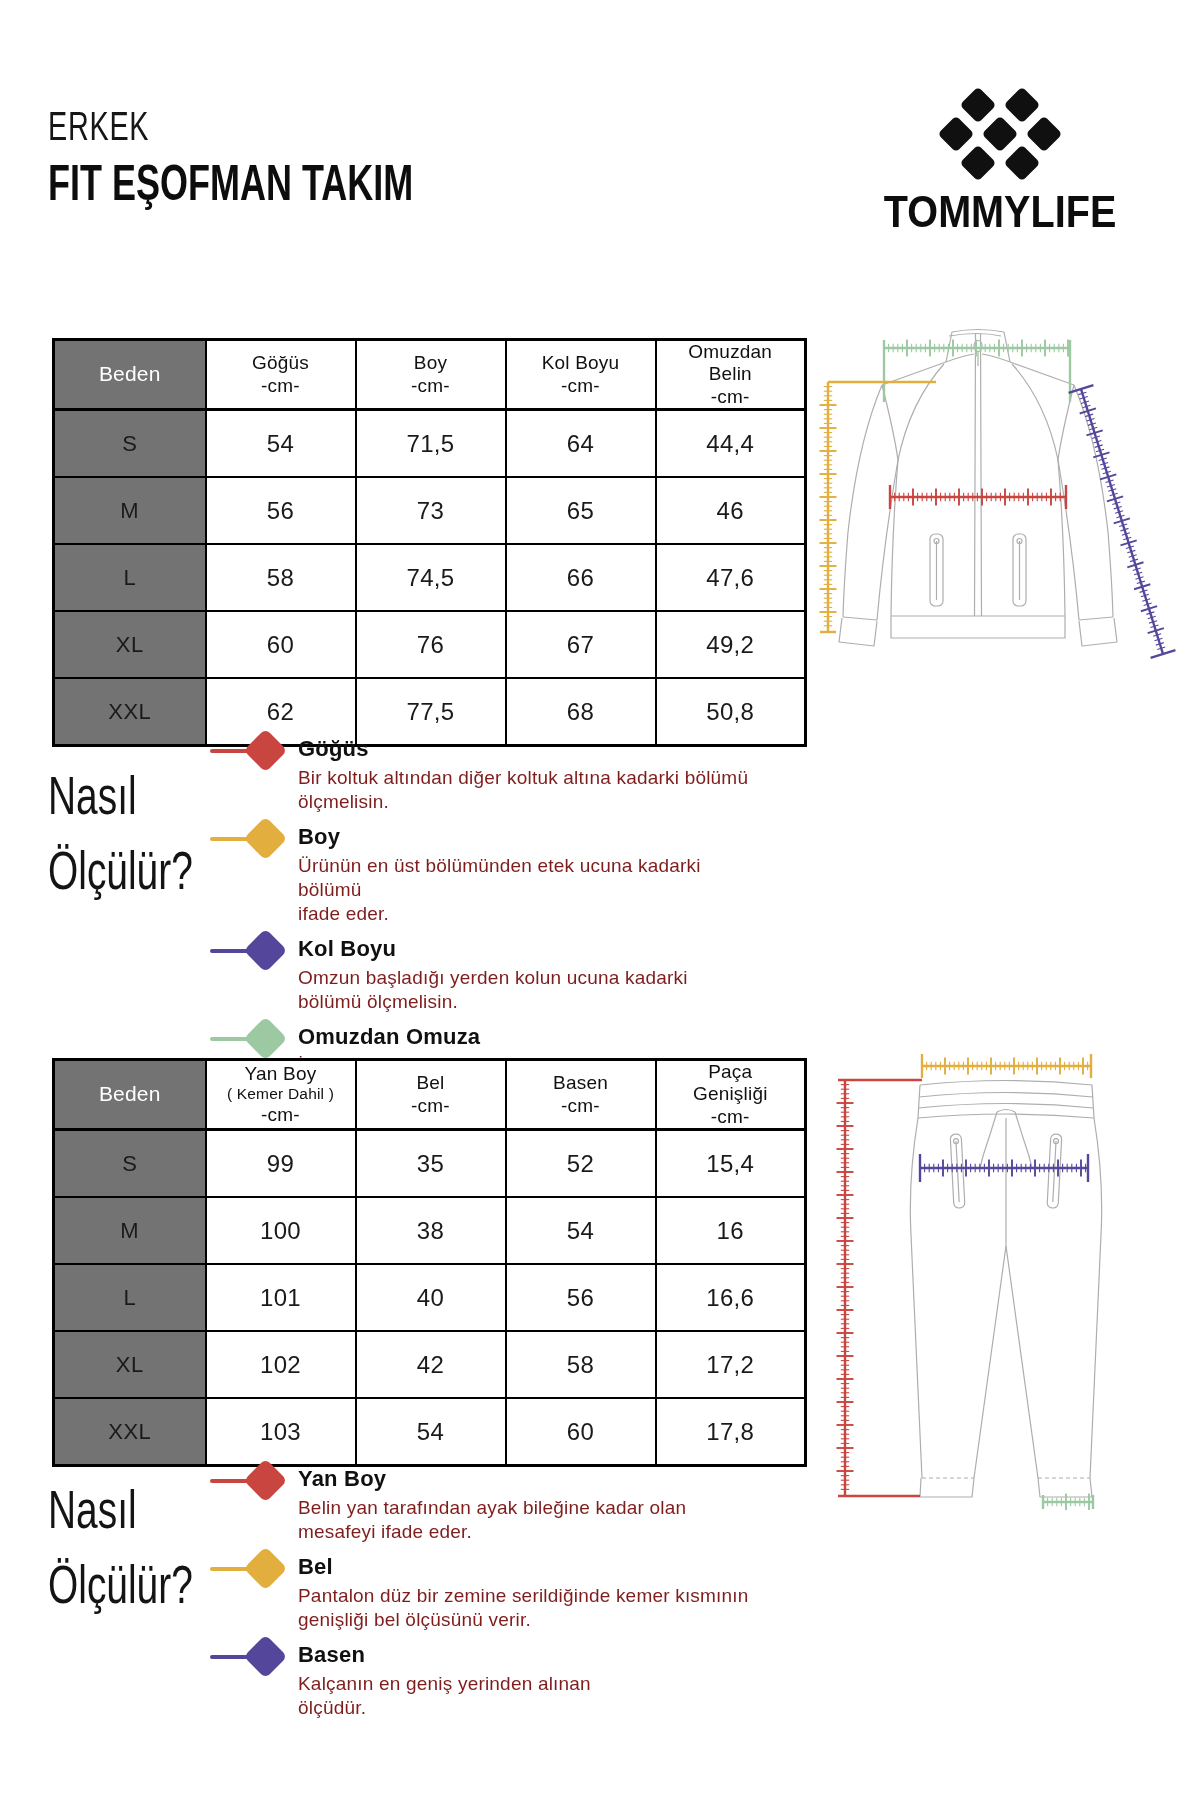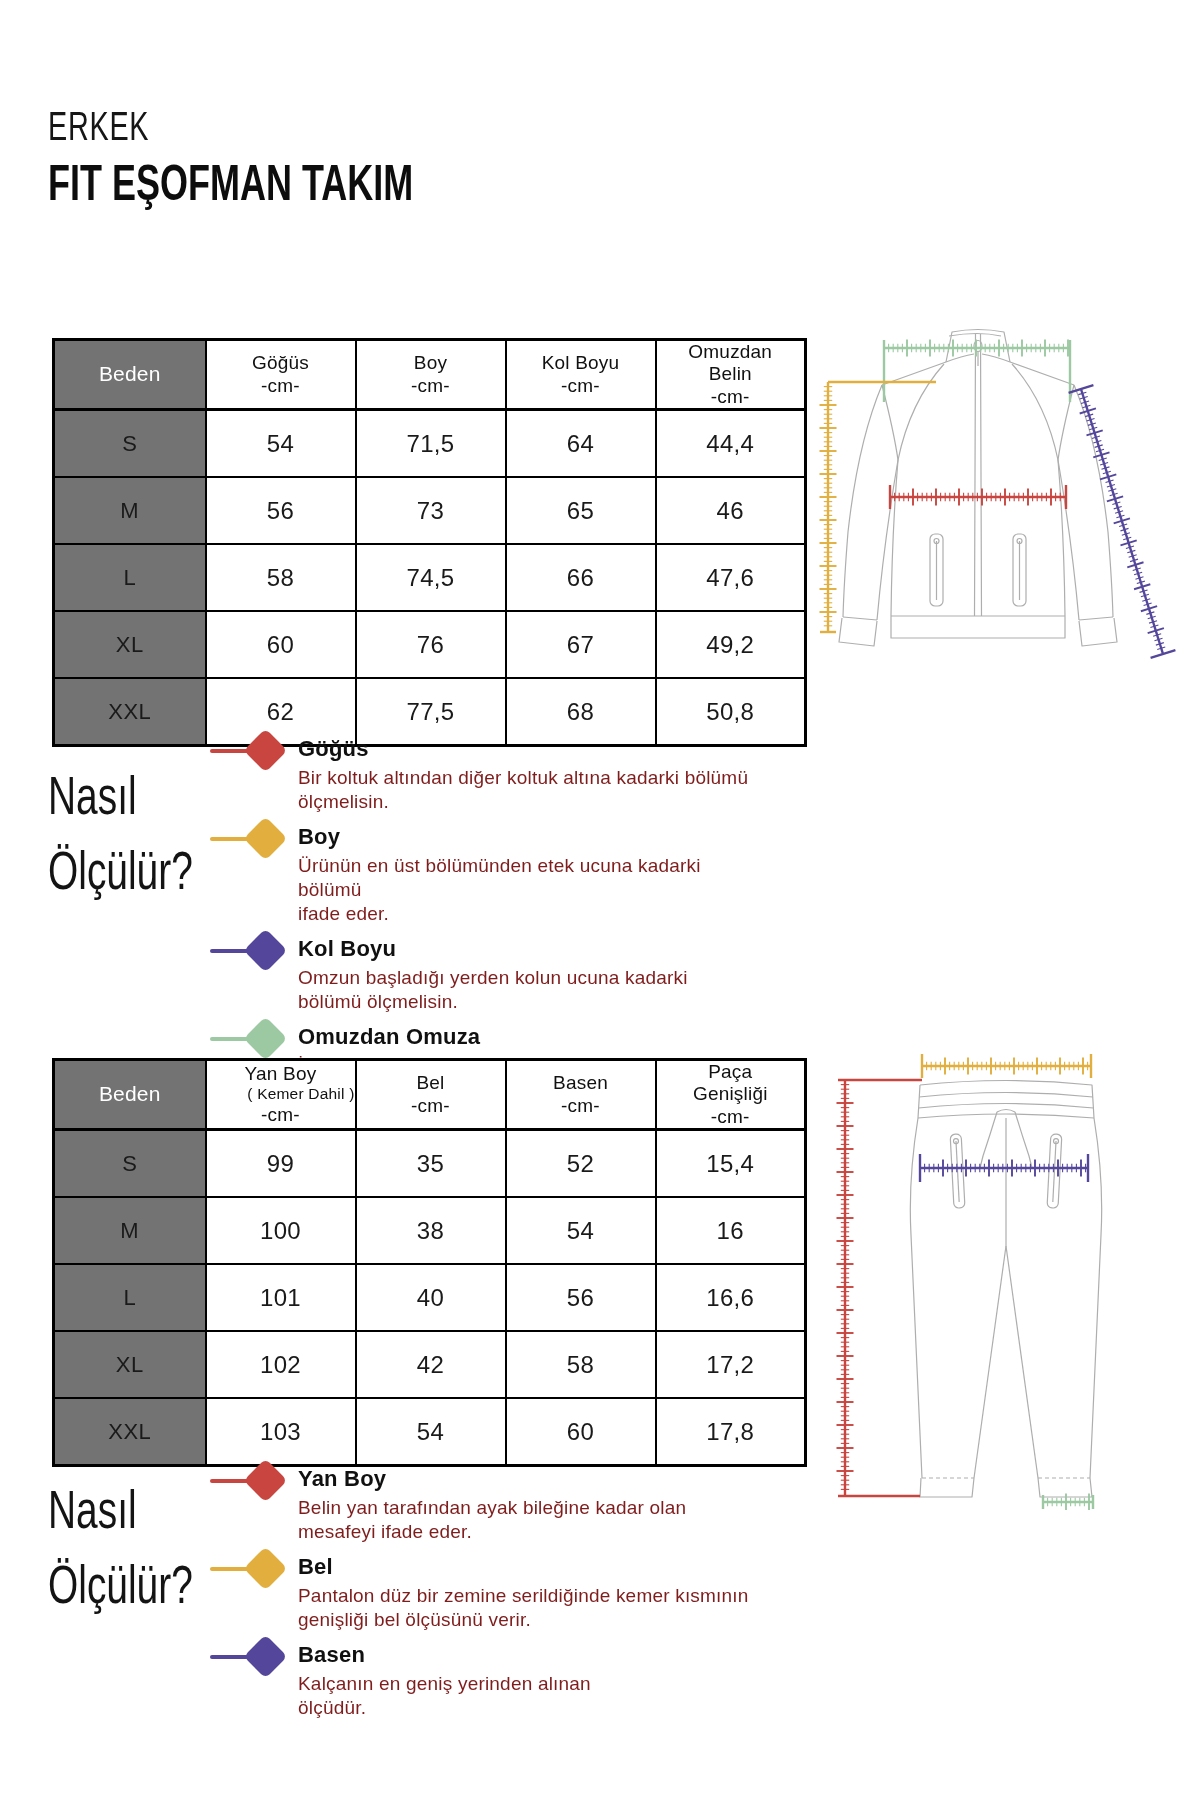--- a/index.html
+++ b/index.html
@@ -25,21 +25,21 @@
   }
   
   .size-table{border-collapse:collapse;table-layout:fixed;width:752px;background:#fff;border:3px solid #000;}
   .size-table td{border:2px solid #000;text-align:center;vertical-align:middle;padding:0;}
   .size-table .hdr-row td{height:66px;font-size:19px;line-height:1.18;letter-spacing:.2px;border-bottom:3px solid #000;}
   .size-table .val-row td{height:65px;font-size:24px;letter-spacing:.3px;color:#1a1a1a;}
   .size-table .sizecol{background:#737373;color:#fff;}
   .size-table .hdr-row .sizecol{font-size:21px;}
   .size-table .val-row .sizecol{font-size:22px;letter-spacing:.5px;}
   .hl{display:block;}
-  .hdr-sub{display:block;font-size:15.5px;text-align:right;}
+  .hdr-sub{display:block;font-size:15.5px;}
   .tbl-jacket{position:absolute;left:52px;top:338px;}
   .tbl-pants{position:absolute;left:52px;top:1058px;}
   
   .jacket-diagram{position:absolute;left:818px;top:282px;}
   .pants-diagram{position:absolute;left:800px;top:1050px;}
   
   .howto-heading{
     position:absolute;left:48px;font-size:54px;font-weight:400;color:#141414;line-height:1.38;
     transform:scaleX(0.72);transform-origin:left top;white-space:nowrap;
   }
@@ -59,20 +59,34 @@
 </head>
 <body>
 
 <div class="page">
 
   <div class="title-block">
     <div class="title-thin">ERKEK</div>
     <div class="title-bold">FIT EŞOFMAN TAKIM</div>
   </div>
 
+  <div class="logo-block">
+    <svg class="logo-cluster" width="140" height="98" viewBox="0 0 140 98">
+      <g fill="#101010">
+        <rect x="-13" y="-13" width="26" height="26" rx="4.5" transform="translate(48,19) rotate(45)"></rect>
+        <rect x="-13" y="-13" width="26" height="26" rx="4.5" transform="translate(92,19) rotate(45)"></rect>
+        <rect x="-13" y="-13" width="26" height="26" rx="4.5" transform="translate(26,48) rotate(45)"></rect>
+        <rect x="-13" y="-13" width="26" height="26" rx="4.5" transform="translate(70,48) rotate(45)"></rect>
+        <rect x="-13" y="-13" width="26" height="26" rx="4.5" transform="translate(114,48) rotate(45)"></rect>
+        <rect x="-13" y="-13" width="26" height="26" rx="4.5" transform="translate(48,77) rotate(45)"></rect>
+        <rect x="-13" y="-13" width="26" height="26" rx="4.5" transform="translate(92,77) rotate(45)"></rect>
+      </g>
+    </svg>
+    <span class="brand-name">TOMMYLIFE</span>
+  </div>
 
   <table class="size-table tbl-jacket">
     <colgroup>
         <col style="width:152px">
         <col style="width:150px">
         <col style="width:150px">
         <col style="width:150px">
         <col style="width:150px">
       </colgroup>
     <tbody>

